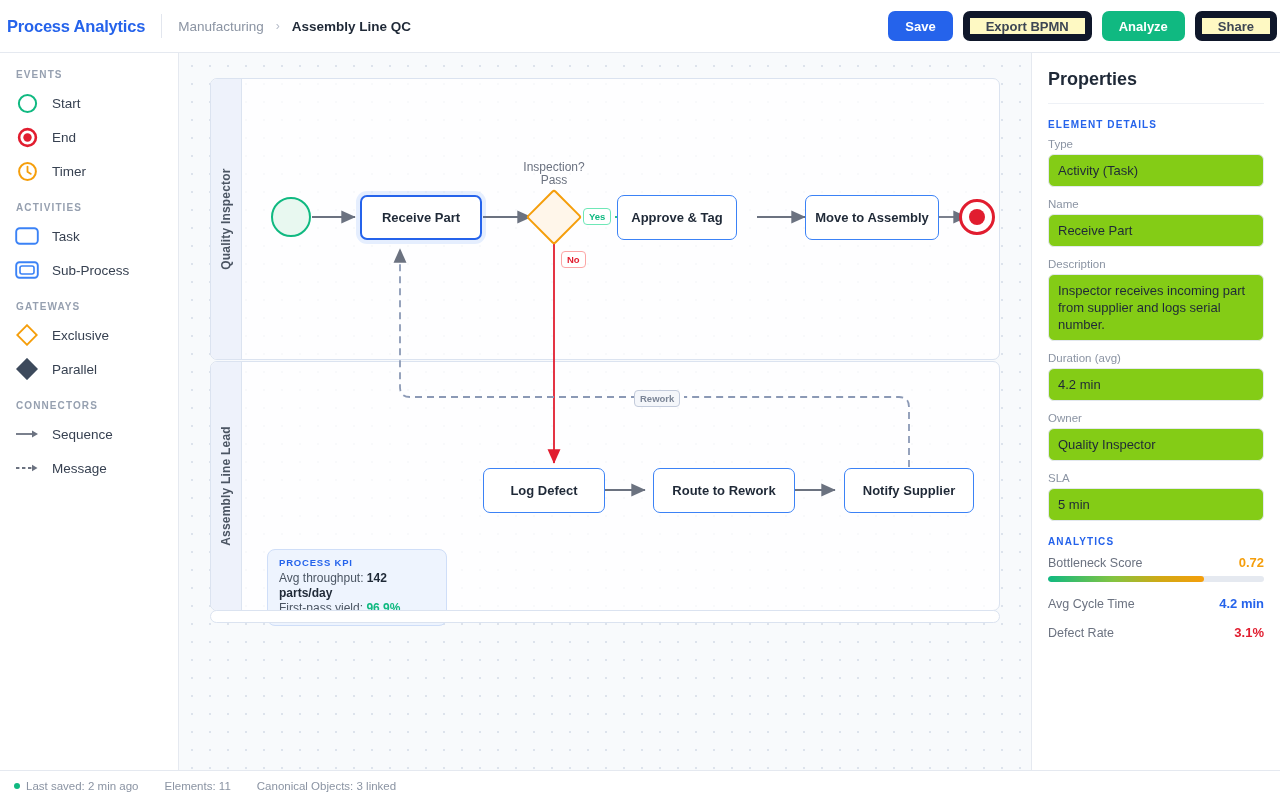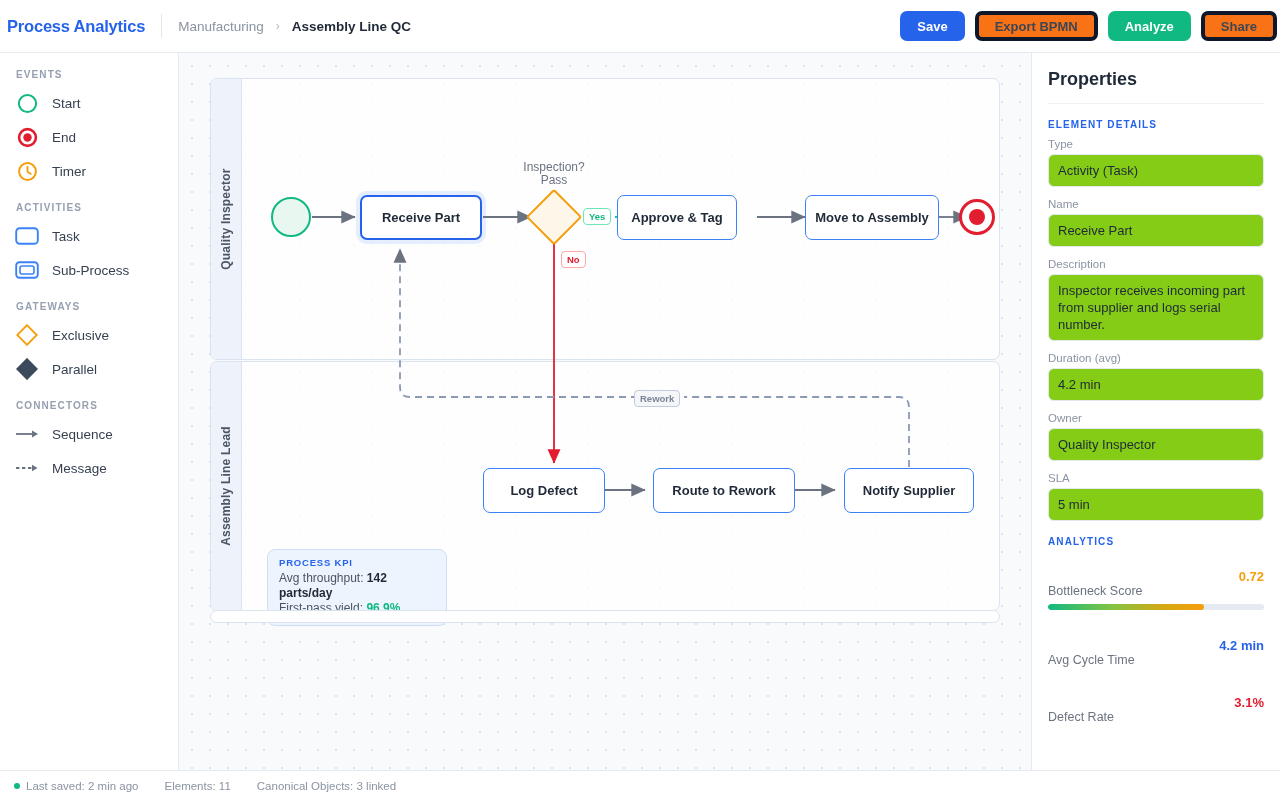--- a/index.html
+++ b/index.html
@@ -23,21 +23,21 @@
   #breadcrumb .crumb-sep { color:#b6bdc9; font-size:12px; }
   #breadcrumb .crumb-current { color:#1f2937; font-weight:bold; }
   #header-actions { margin-left:auto; display:flex; align-items:center; gap:10px; }
   .btn {
     height:30px; border-radius:7px; font-size:13px; font-weight:bold;
     display:flex; align-items:center; justify-content:center;
     padding:0 16px; cursor:pointer; border:1px solid transparent;
     white-space:nowrap;
   }
   .btn-primary { background:#2563eb; color:#fff; min-width:60px; }
-  .btn-ghost { background:#f97316; color:#3d4654; border:4px solid #0f172a; }
+  .btn-ghost { background:#fef9c3; color:#3d4654; border:7px solid #0f172a; }
   .btn-success { background:#10b981; color:#fff; }
 
   
   #palette {
     position:absolute; left:0; top:53px; width:179px; height:717px;
     background:#ffffff; border-right:1px solid #e5e9f0;
     padding:14px 0 0 0; overflow:hidden;
   }
   .pal-group { font-size:10px; font-weight:bold; color:#96a0b0; letter-spacing:1.1px; margin:14px 0 6px 16px; }
   .pal-group:first-child { margin-top:2px; }
@@ -128,21 +128,21 @@
   }
   #props-title { font-size:18px; font-weight:bold; color:#1f2937; padding-bottom:13px; border-bottom:1px solid #eef1f6; }
   .prop-section { font-size:10px; font-weight:bold; color:#2563eb; letter-spacing:1.1px; margin:15px 0 8px 0; }
   .prop-label { font-size:11.5px; color:#8b94a3; margin-bottom:4px; }
   .prop-field {
     border:1px solid #e3e8ef; background:#84cc16; border-radius:6px;
     font-size:13px; color:#1f2937; padding:7px 9px; margin-bottom:11px; cursor:text;
     line-height:17px;
   }
   .an-row { display:flex; align-items:center; justify-content:space-between; margin-bottom:4px; }
-  .an-label { font-size:12.5px; color:#6b7280;margin-top:29px; }
+  .an-label { font-size:12.5px; color:#6b7280; }
   .an-val { font-size:13px; font-weight:bold; }
   #bn-track { height:6px; border-radius:3px; background:#e5e9f0; margin:6px 0 14px 0; overflow:hidden; }
   #bn-fill { height:100%; border-radius:3px; background:linear-gradient(90deg,#10b981 0%, #84c441 42%, #d1a915 72%, #f59e0b 100%); }
 
   
   #footer {
     position:absolute; left:0; top:770px; width:1280px; height:30px;
     border-top:1px solid #e5e9f0; background:#ffffff;
     display:flex; align-items:center; font-size:11.5px; color:#8b94a3;
   }

